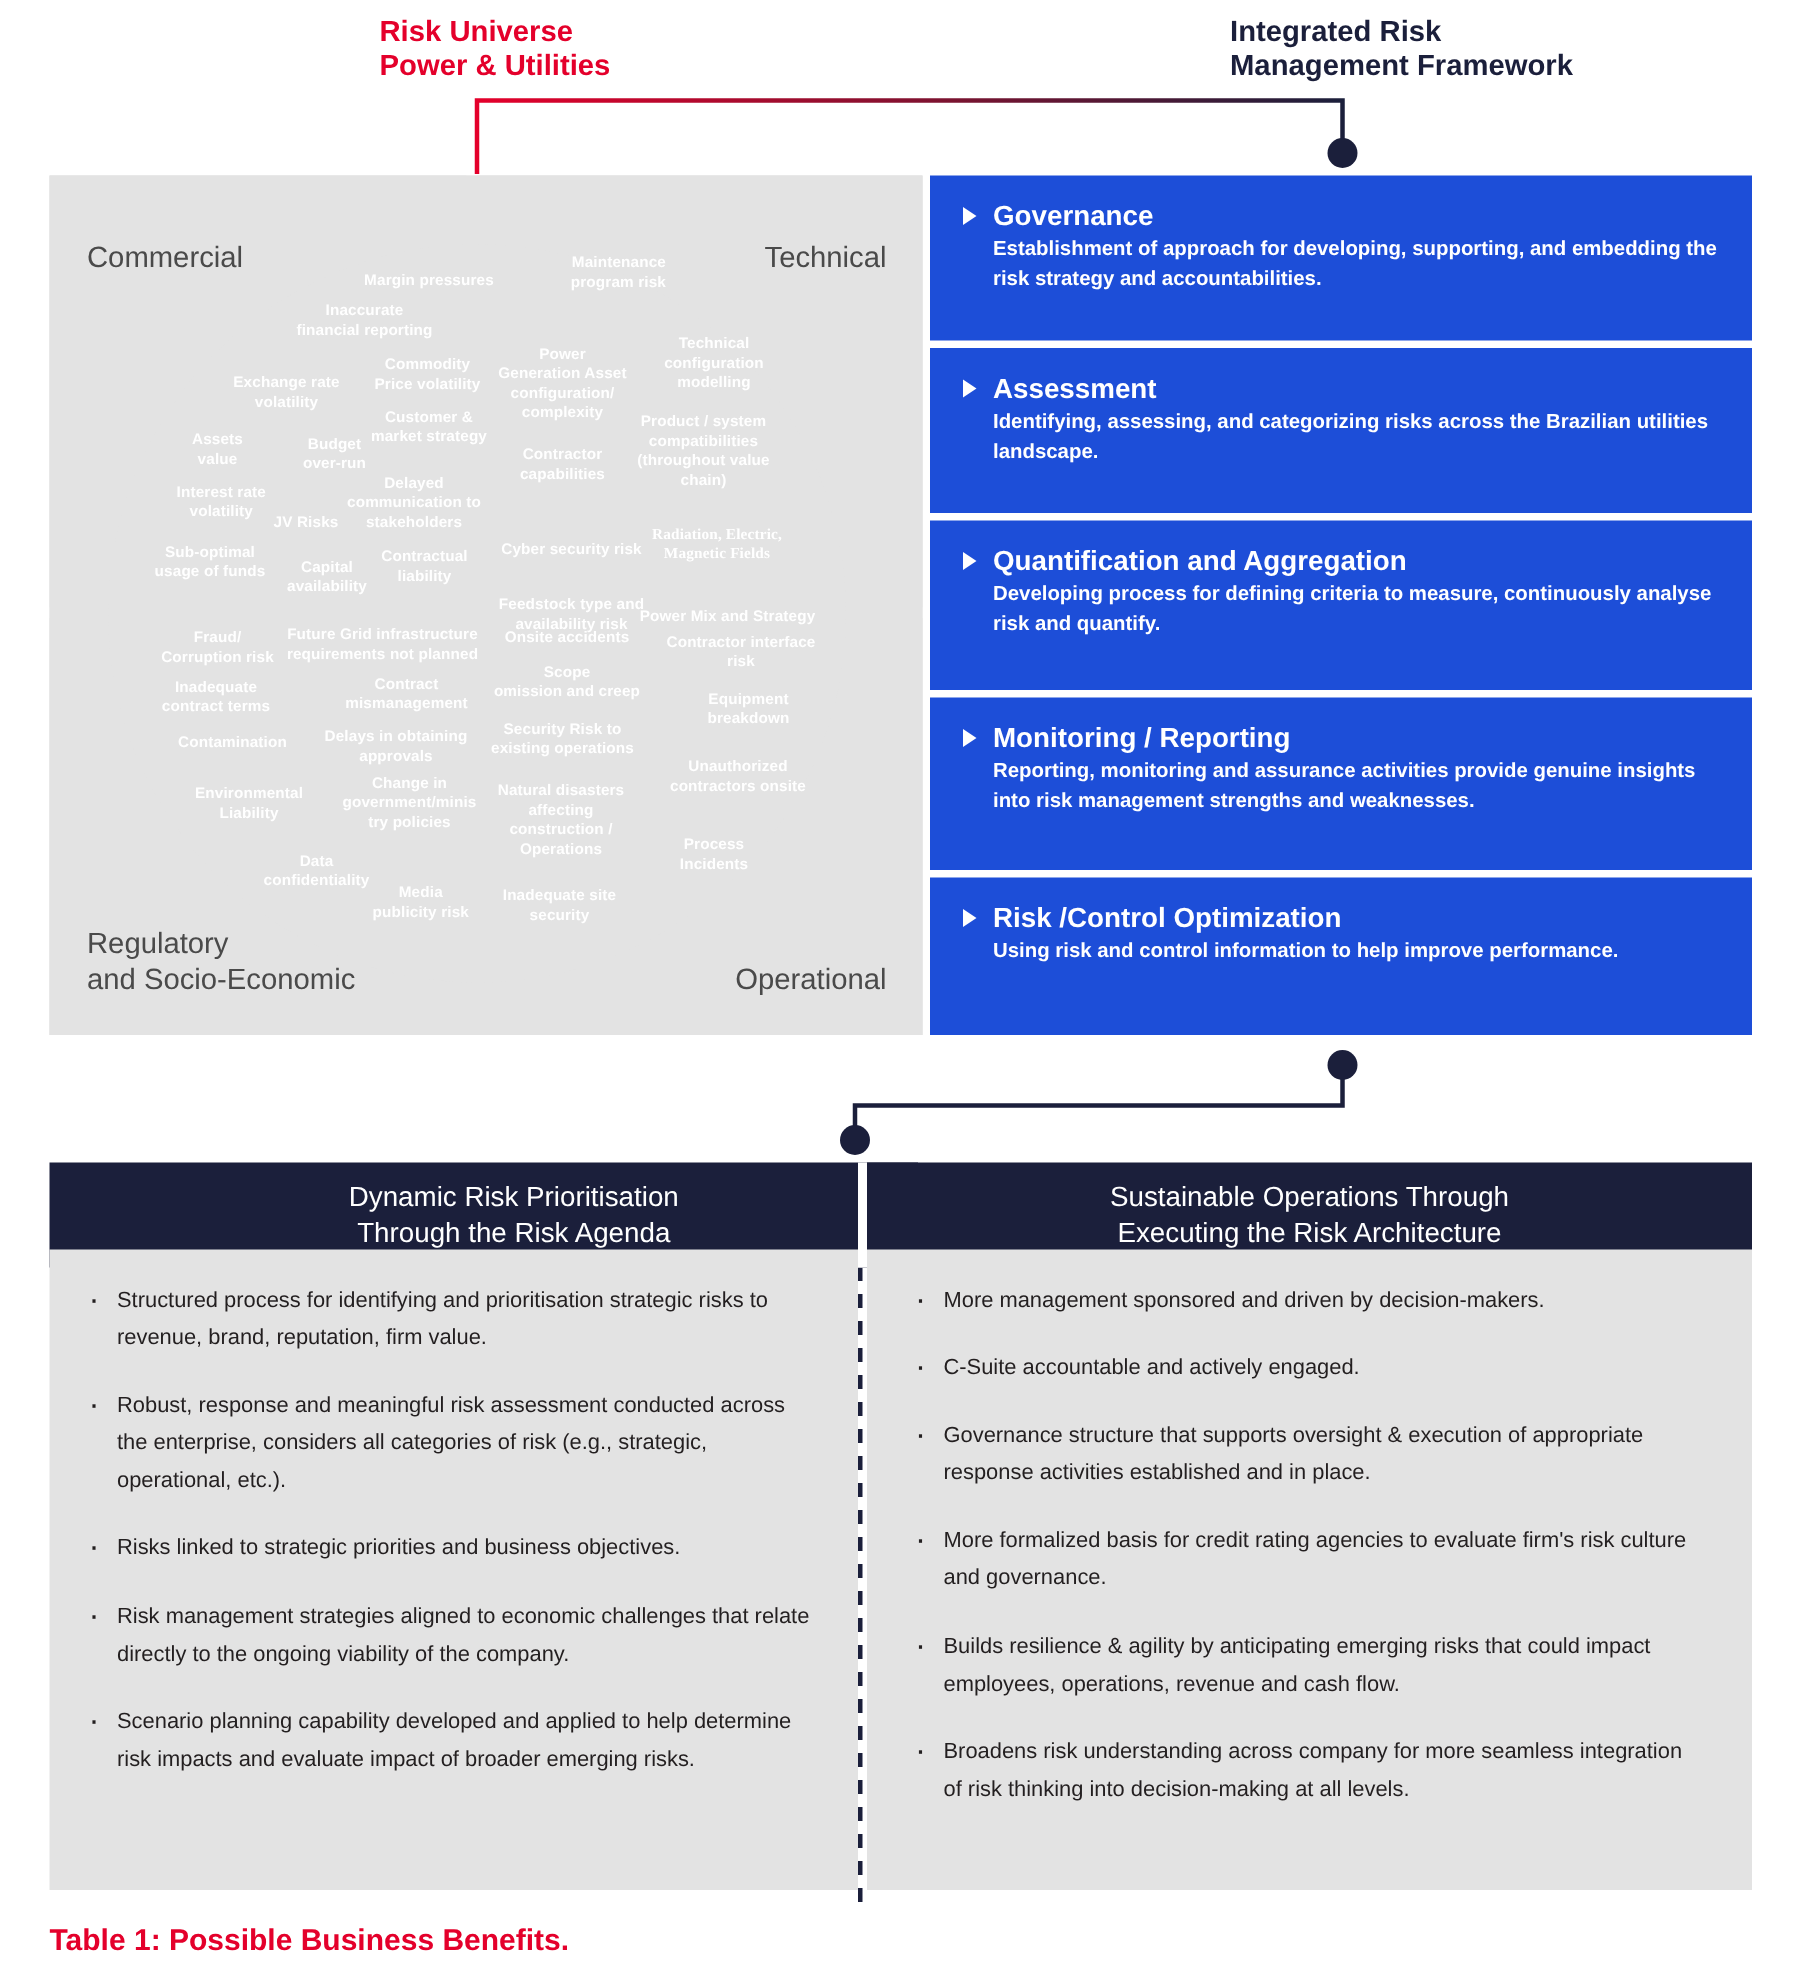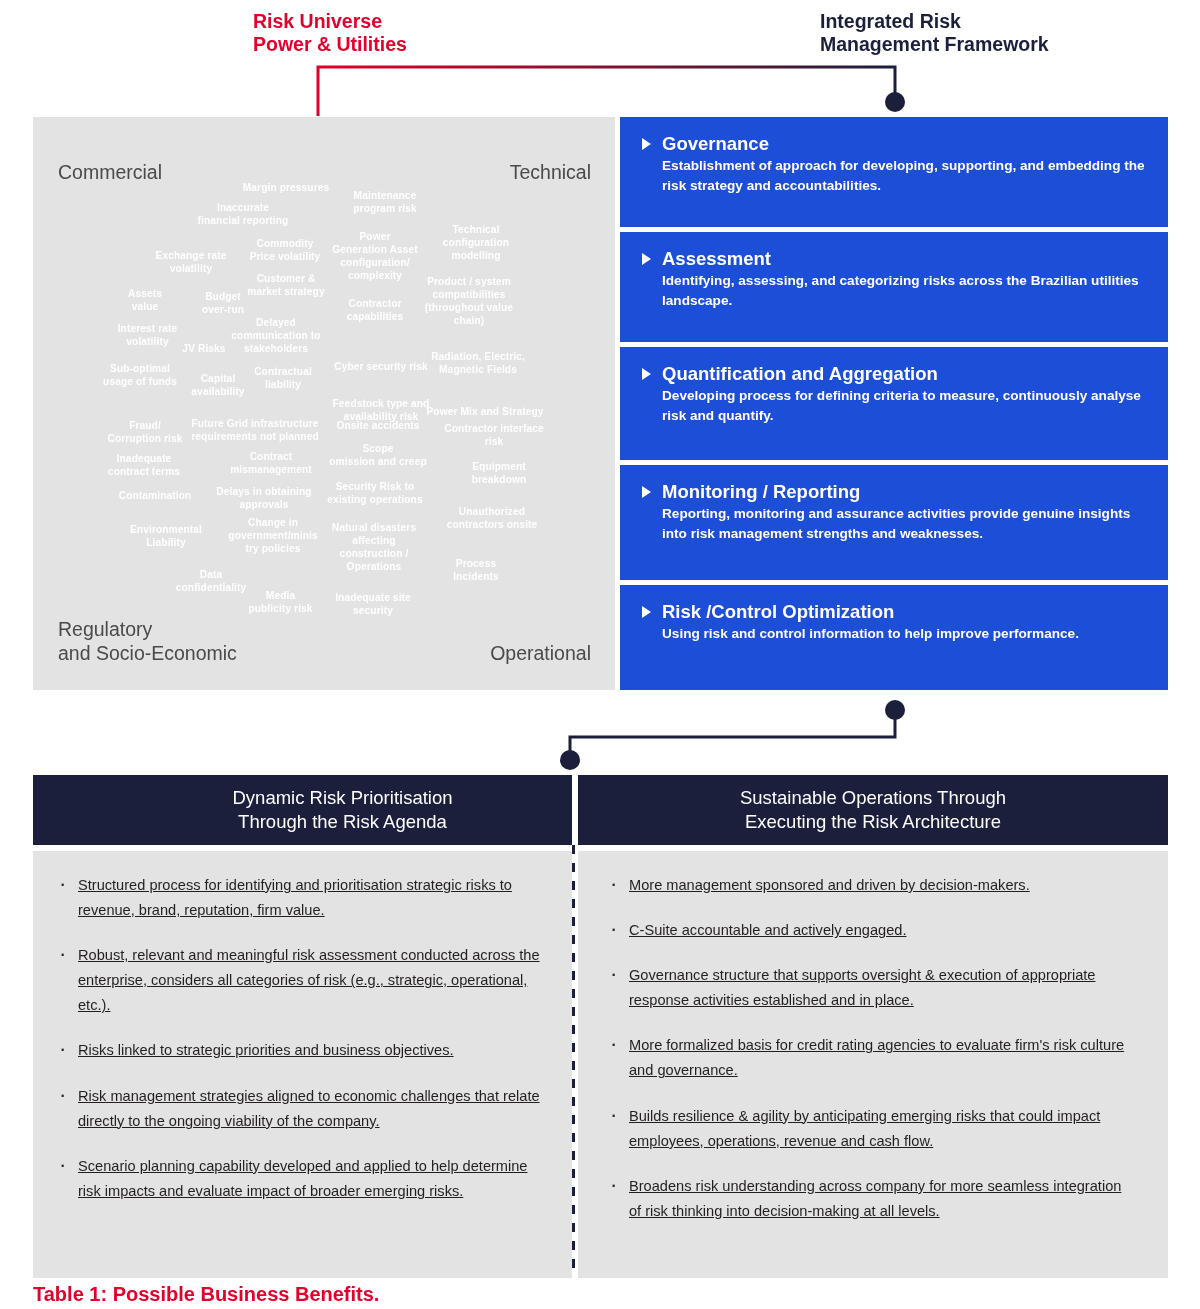--- a/index.html
+++ b/index.html
@@ -73,21 +73,21 @@
   
   #benefits{position:absolute;left:33px;top:775px;width:1135px;height:497px;}
   .bt-head{
     position:absolute;top:0;height:70px;background:#1b1f3b;color:#fff;
     display:flex;align-items:center;justify-content:center;text-align:center;
     font-size:18.5px;font-weight:400;line-height:1.28;
   }
   #bt-head-left{left:0;width:539px;padding-left:40px;}
   #bt-head-right{left:545px;width:590px;}
   .bt-body{
-    position:absolute;top:76px;height:427px;background:#e3e3e3;box-sizing:border-box;text-decoration:underline;
+    position:absolute;top:58px;height:427px;background:#e3e3e3;box-sizing:border-box;
   }
   #bt-body-left{left:0;width:539px;padding:22px 28px 0 22px;}
   #bt-body-right{left:545px;width:590px;padding:22px 34px 0 28px;}
   #bt-divider{
     position:absolute;left:539px;top:70px;width:3px;height:427px;
     background:repeating-linear-gradient(to bottom,#1b1f3b 0px,#1b1f3b 9px,transparent 9px,transparent 18px);
   }
   #bt-divider-top{
     position:absolute;left:539px;top:0px;width:6px;height:70px;background:#ffffff;
   }
@@ -150,26 +150,26 @@
     <div class="risk" style="left:198px;top:155px;width:110px;">Customer &amp;<br>market strategy</div>
     <div class="risk" style="left:72px;top:170px;width:80px;">Assets<br>value</div>
     <div class="risk" style="left:150px;top:173px;width:80px;">Budget<br>over-run</div>
     <div class="risk" style="left:62px;top:205px;width:105px;">Interest rate<br>volatility</div>
     <div class="risk" style="left:185px;top:199px;width:116px;">Delayed<br>communication to<br>stakeholders</div>
     <div class="risk" style="left:130px;top:225px;width:82px;">JV Risks</div>
     <div class="risk" style="left:52px;top:245px;width:110px;">Sub-optimal<br>usage of funds</div>
     <div class="risk" style="left:140px;top:255px;width:90px;">Capital<br>availability</div>
     <div class="risk" style="left:200px;top:248px;width:100px;">Contractual<br>liability</div>
 
-    <div class="risk" style="left:293px;top:72px;width:118px;">Maintenance<br>program  risk</div>
+    <div class="risk" style="left:293px;top:52px;width:118px;text-align:right;">Maintenance<br>program  risk</div>
     <div class="risk" style="left:388px;top:106px;width:110px;">Technical<br>configuration<br>modelling</div>
     <div class="risk" style="left:286px;top:113px;width:112px;">Power<br>Generation Asset<br>configuration/<br>complexity</div>
     <div class="risk" style="left:376px;top:158px;width:120px;">Product / system<br>compatibilities<br>(throughout value<br>chain)</div>
     <div class="risk" style="left:292px;top:180px;width:100px;">Contractor<br>capabilities</div>
-    <div class="risk" style="left:380px;top:233px;width:130px;">Radiation, Electric,<br>Magnetic Fields</div>
+    <div class="risk" style="left:380px;top:233px;width:130px;font-family:Liberation Serif, serif;">Radiation, Electric,<br>Magnetic Fields</div>
     <div class="risk" style="left:288px;top:243px;width:120px;">Cyber security risk</div>
     <div class="risk" style="left:286px;top:280px;width:124px;">Feedstock type and<br>availability risk</div>
     <div class="risk" style="left:382px;top:288px;width:140px;">Power Mix and Strategy</div>
 
     <div class="risk" style="left:62px;top:302px;width:100px;">Fraud/<br>Corruption risk</div>
     <div class="risk" style="left:142px;top:300px;width:160px;">Future Grid infrastructure<br>requirements not planned</div>
     <div class="risk" style="left:60px;top:335px;width:102px;">Inadequate<br>contract terms</div>
     <div class="risk" style="left:178px;top:333px;width:120px;">Contract<br>mismanagement</div>
     <div class="risk" style="left:65px;top:372px;width:114px;">Contamination</div>
     <div class="risk" style="left:170px;top:368px;width:122px;">Delays in obtaining<br>approvals</div>
@@ -238,21 +238,21 @@
   <div class="dot" style="left:560px;top:750px;width:20px;height:20px;background:#1b1f3b;"></div>
 
   <div id="benefits">
     <div class="bt-head" id="bt-head-left">Dynamic Risk Prioritisation<br>Through the Risk Agenda</div>
     <div class="bt-head" id="bt-head-right">Sustainable Operations Through<br>Executing the Risk Architecture</div>
     <div id="bt-divider-top"></div>
 
     <div class="bt-body" id="bt-body-left">
       <ul class="bl">
         <li>Structured process for identifying and prioritisation strategic risks to revenue, brand, reputation, firm value.</li>
-        <li>Robust, relevant and meaningful risk assessment conducted across the enterprise, considers all categories of risk (e.g., strategic, operational, etc.).</li>
+        <li>Robust, response and meaningful risk assessment conducted across the enterprise, considers all categories of risk (e.g., strategic, operational, etc.).</li>
         <li>Risks linked to strategic priorities and business objectives.</li>
         <li>Risk management strategies aligned to economic challenges that relate directly to the ongoing viability of the company.</li>
         <li>Scenario planning capability developed and applied to help determine risk impacts and evaluate impact of broader emerging risks.</li>
       </ul>
     </div>
 
     <div class="bt-body" id="bt-body-right">
       <ul class="bl">
         <li>More management sponsored and driven by decision-makers.</li>
         <li>C-Suite accountable and actively engaged.</li>

